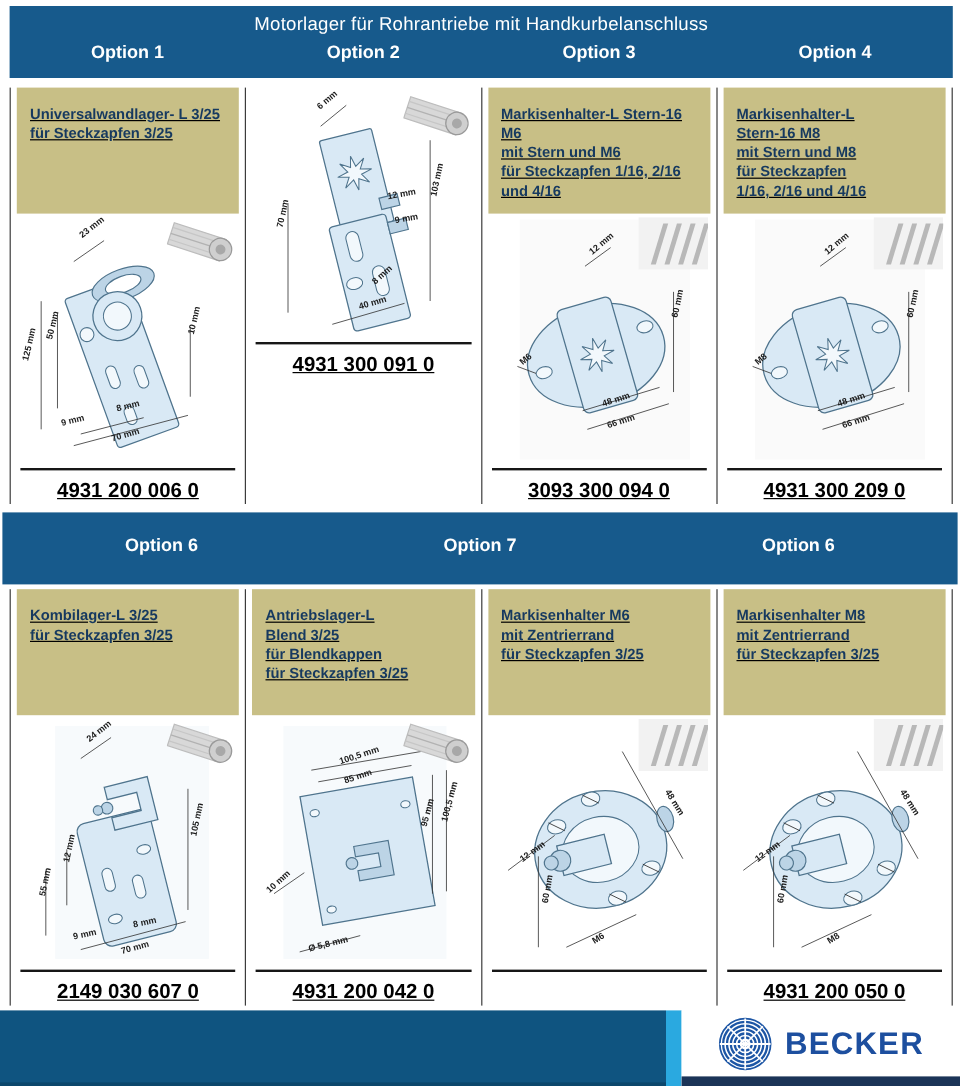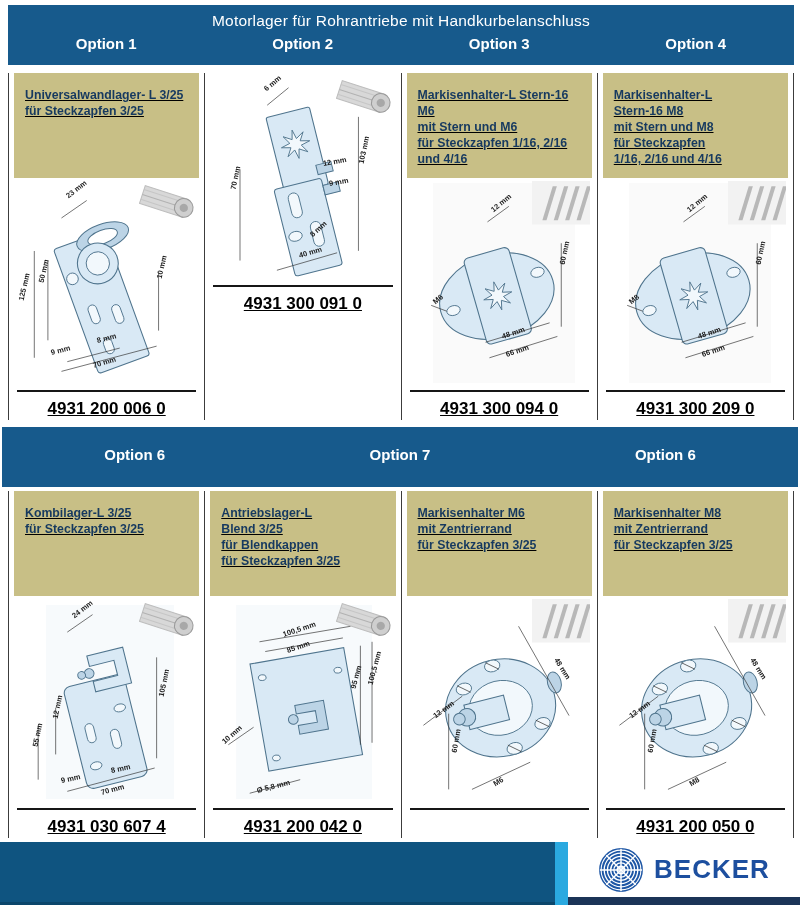--- a/index.html
+++ b/index.html
@@ -181,21 +181,21 @@
           <svg viewBox="0 0 56 42">
               <rect x="0" y="0" width="56" height="42" fill="#f2f2f2"></rect>
             <path d="M10,38 L20,5 L24,5 L14,38 Z" fill="#b8b8b8"></path>
             <path d="M21,38 L31,5 L35,5 L25,38 Z" fill="#b8b8b8"></path>
             <path d="M32,38 L42,5 L46,5 L36,38 Z" fill="#b8b8b8"></path>
             <path d="M43,38 L53,5 L57,5 L47,38 Z" fill="#b8b8b8"></path>
           </svg>
         </div>
       </div>
       <div class="pn-line"></div>
-      <div class="part-number">4931 300 094 0</div>
+      <div class="part-number">3093 300 094 0</div>
     </div>
 
     <div class="cell">
       <div class="desc-box">Markisenhalter-L
 Stern-16 M8
 mit Stern und M8
 für Steckzapfen
 1/16, 2/16 und 4/16</div>
       <div class="drawing">
         <svg class="draw" viewBox="0 0 197 212">
@@ -279,21 +279,21 @@
             <line x1="2" y1="16" x2="46" y2="16" stroke="#c6c6c6"></line>
                 <line x1="2" y1="21" x2="46" y2="21" stroke="#b2b2b2"></line>
             <line x1="2" y1="26" x2="46" y2="26" stroke="#c6c6c6"></line>
             <circle cx="44" cy="21" r="9" fill="#cfcfcf" stroke="#9a9a9a"></circle>
                 <circle cx="44" cy="21" r="4" fill="#a8a8a8"></circle>
           </g>
             </svg>
         </div>
       </div>
       <div class="pn-line"></div>
-      <div class="part-number">4931 030 607 4</div>
+      <div class="part-number">2149 030 607 0</div>
     </div>
 
     <div class="cell">
       <div class="desc-box">Antriebslager-L
 Blend 3/25
 für Blendkappen
 für Steckzapfen 3/25</div>
       <div class="drawing">
         <svg class="draw" viewBox="0 0 197 212">
           <rect x="30" y="6" width="140" height="200" fill="#f7fafc"></rect>

